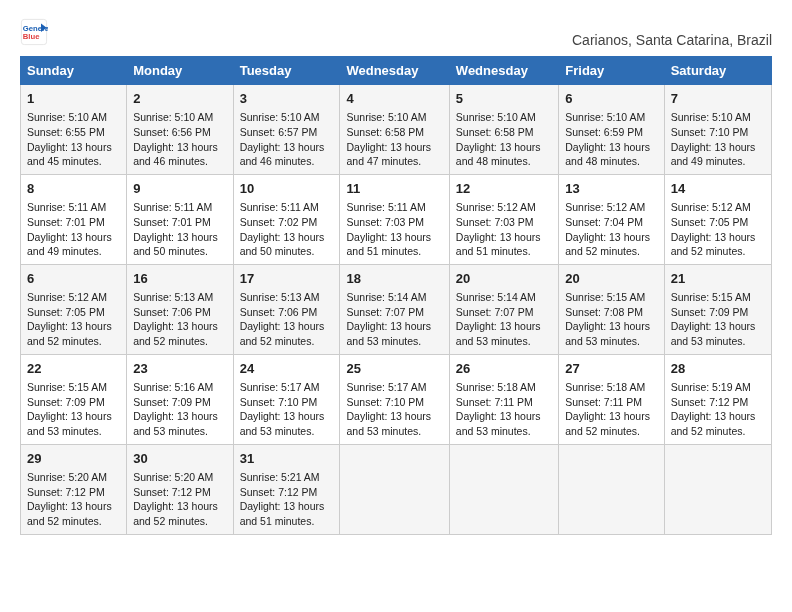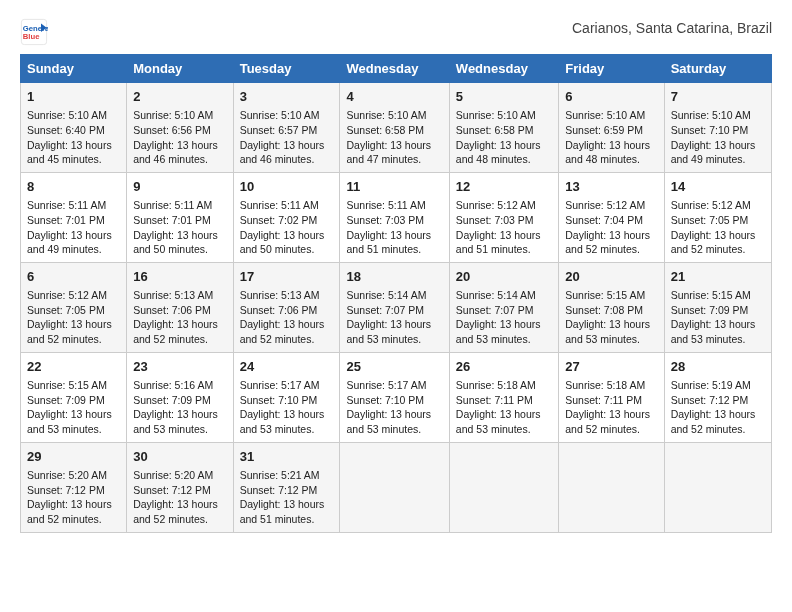--- a/index.html
+++ b/index.html
@@ -35,21 +35,21 @@
     }
     .month-title {
       font-size: 32px;
       font-weight: bold;
       color: #222;
       line-height: 1.1;
     }
     .subtitle {
       font-size: 14px;
       color: #444;
-      margin-top: 2px;
+      margin-top: 14px;
     }
     table {
       width: 100%;
       border-collapse: collapse;
       font-size: 11px;
       margin-top: 8px;
     }
     thead tr th {
       background-color: #2e6db4;
       color: #fff;
@@ -114,21 +114,21 @@
         <th>Wednesday</th>
         <th>Friday</th>
         <th>Saturday</th>
       </tr>
     </thead>
     <tbody id="calendar-body">
     <tr>
           <td>
             <span class="day-num">1</span>
             <div>Sunrise: 5:10 AM</div>
-            <div>Sunset: 6:40 PM</div>
+            <div>Sunset: 6:55 PM</div>
             <div>Daylight: 13 hours</div>
             <div>and 45 minutes.</div>
           </td>
           <td>
             <span class="day-num">2</span>
             <div>Sunrise: 5:10 AM</div>
             <div>Sunset: 6:56 PM</div>
             <div>Daylight: 13 hours</div>
             <div>and 46 minutes.</div>
           </td>

